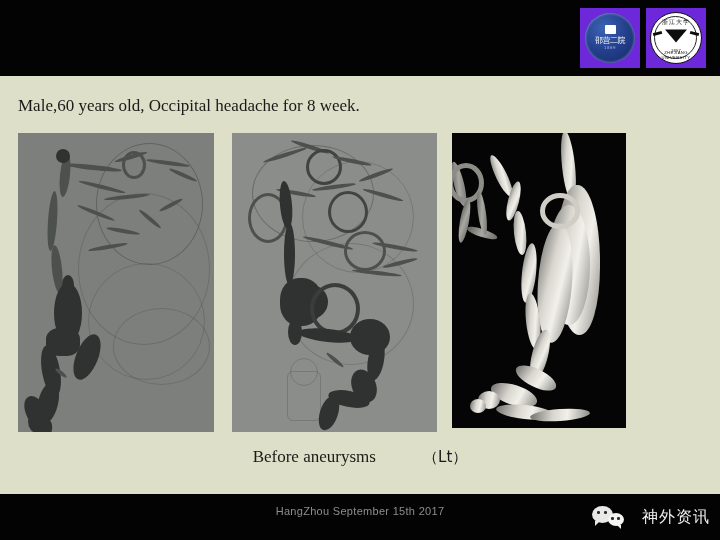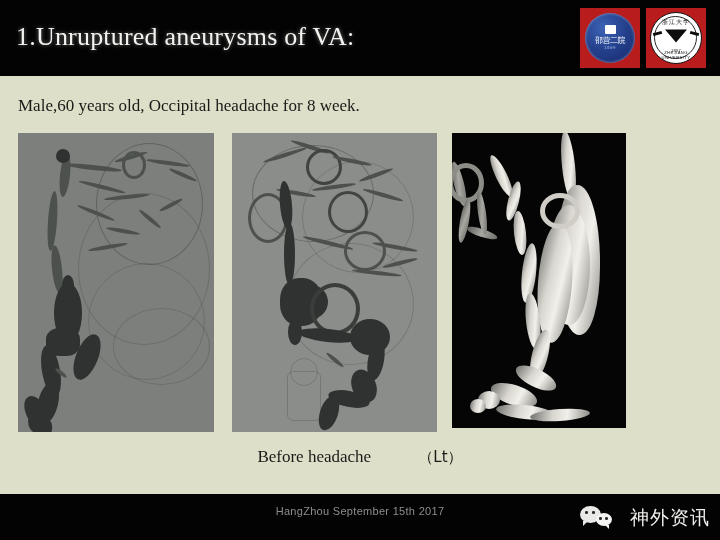--- a/index.html
+++ b/index.html
@@ -35,21 +35,21 @@
     text-shadow: 0 0 4px rgba(255,255,255,0.45);
     white-space: nowrap;
   }
 
   
   .logo-box {
     position: absolute;
     top: 8px;
     width: 60px;
     height: 60px;
-    background: #b91c1c;
+    background: #6d28d9;
     box-sizing: border-box;
   }
   #logo-hospital { left: 580px; }
   #logo-university { left: 646px; }
 
   .logo-disc {
     position: absolute;
     left: 50%; top: 50%;
     transform: translate(-50%,-50%);
     width: 50px; height: 50px;
@@ -306,34 +306,33 @@
     width: 2.6px; height: 2.6px;
     border-radius: 50%;
     background: #2a2a2a;
   }
   #wechat-icon .d1 { left: 5px;  top: 6px; }
   #wechat-icon .d2 { left: 12px; top: 6px; }
   #wechat-icon .d3 { right: 10px; top: 12px; }
   #wechat-icon .d4 { right: 4px;  top: 12px; }
   #wechat-text {
     font-family: "DejaVu Sans", sans-serif;
-    font-size: 19px;
+    font-size: 16px;
     line-height: 24px;
     color: #f0efed;
     letter-spacing: 1px;
     margin-left: 12px;
   }
 </style>
 </head>
 <body>
 
 <div id="slide">
 
   <div id="header">
-    <div id="title">1.Unruptured aneurysms of VA:</div>
 
     <div class="logo-box" id="logo-hospital">
       <div class="logo-disc">
         <div class="mark"></div>
         <div class="cn">邵营二院</div>
         <div class="yr">1869</div>
       </div>
     </div>
 
     <div class="logo-box" id="logo-university">
@@ -449,21 +448,21 @@
       <div class="v3d" style="left:38px;  top:252px; width:48px; height:20px; transform:rotate(18deg);"></div>
       <div class="v3d" style="left:26px;  top:258px; width:22px; height:18px; border-radius:50%;"></div>
       <div class="v3d" style="left:18px;  top:266px; width:16px; height:14px; border-radius:50%;"></div>
       <div class="v3d" style="left:44px;  top:272px; width:58px; height:14px; transform:rotate(6deg);"></div>
       <div class="v3d" style="left:78px;  top:276px; width:60px; height:12px; transform:rotate(-4deg);"></div>
 
       <div class="v3d" style="left:88px; top:60px; width:30px; height:26px; border-radius:50%; background:none; border:5px solid #cfcdc6;"></div>
     </div>
 
     <div id="caption">
-      <span>Before headache</span>
+      <span>Before aneurysms</span>
       <span class="paren">（Lt）</span>
     </div>
   </div>
 
   <div id="footer">
     <div id="footer-date">HangZhou September 15th 2017</div>
     <div id="wechat-watermark">
       <div id="wechat-icon">
         <div class="bub-big"></div>
         <div class="bub-small"></div>

